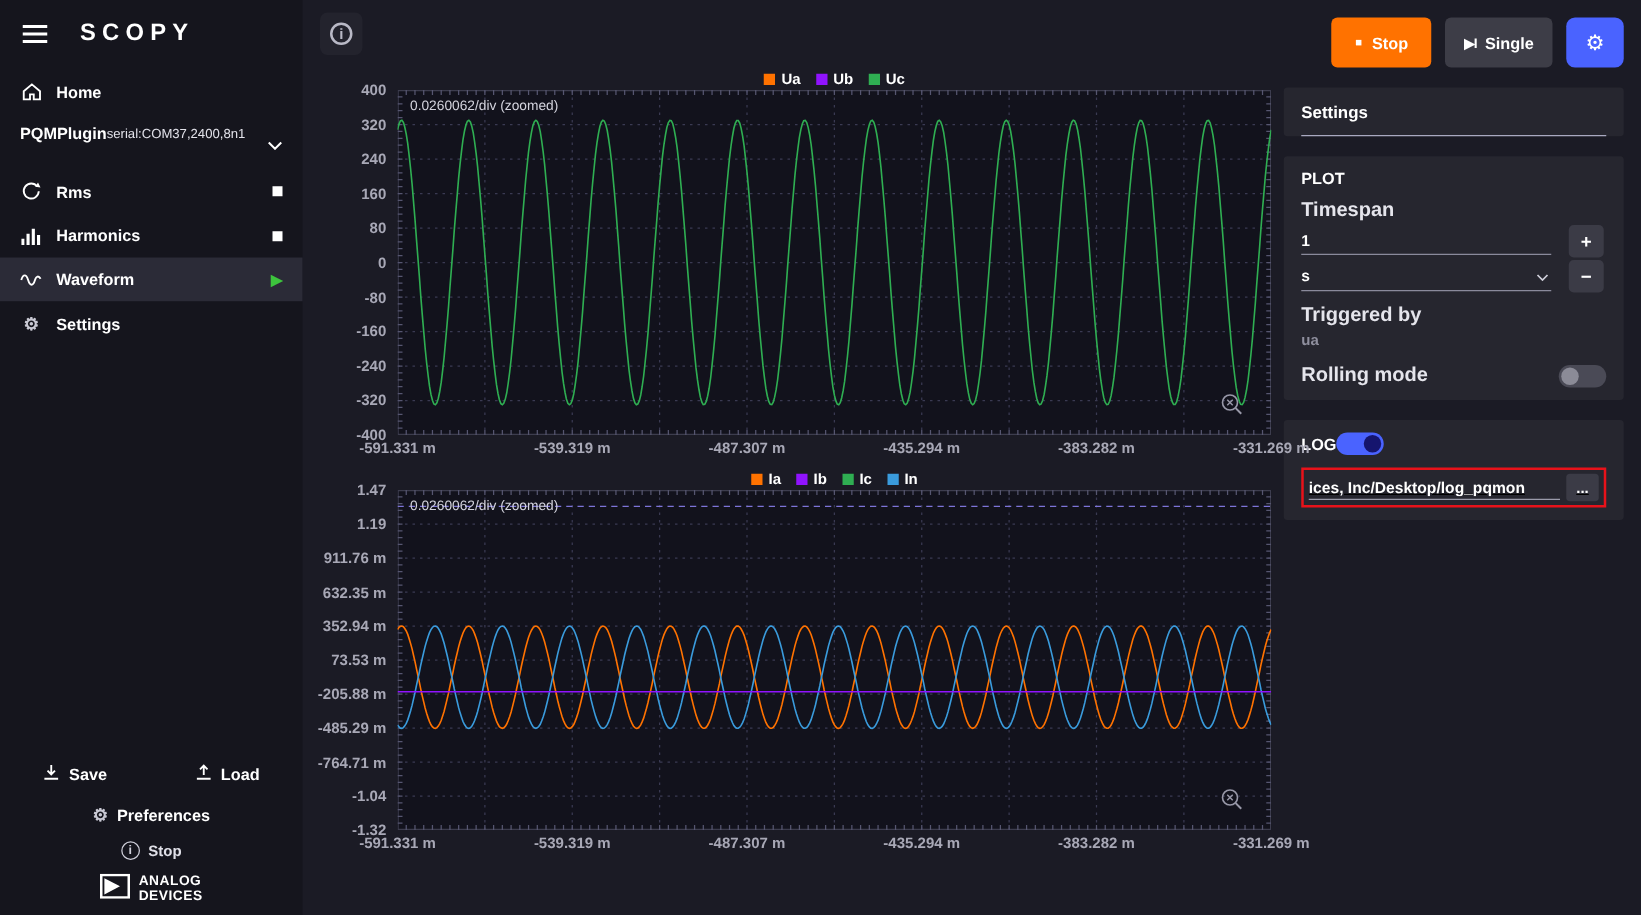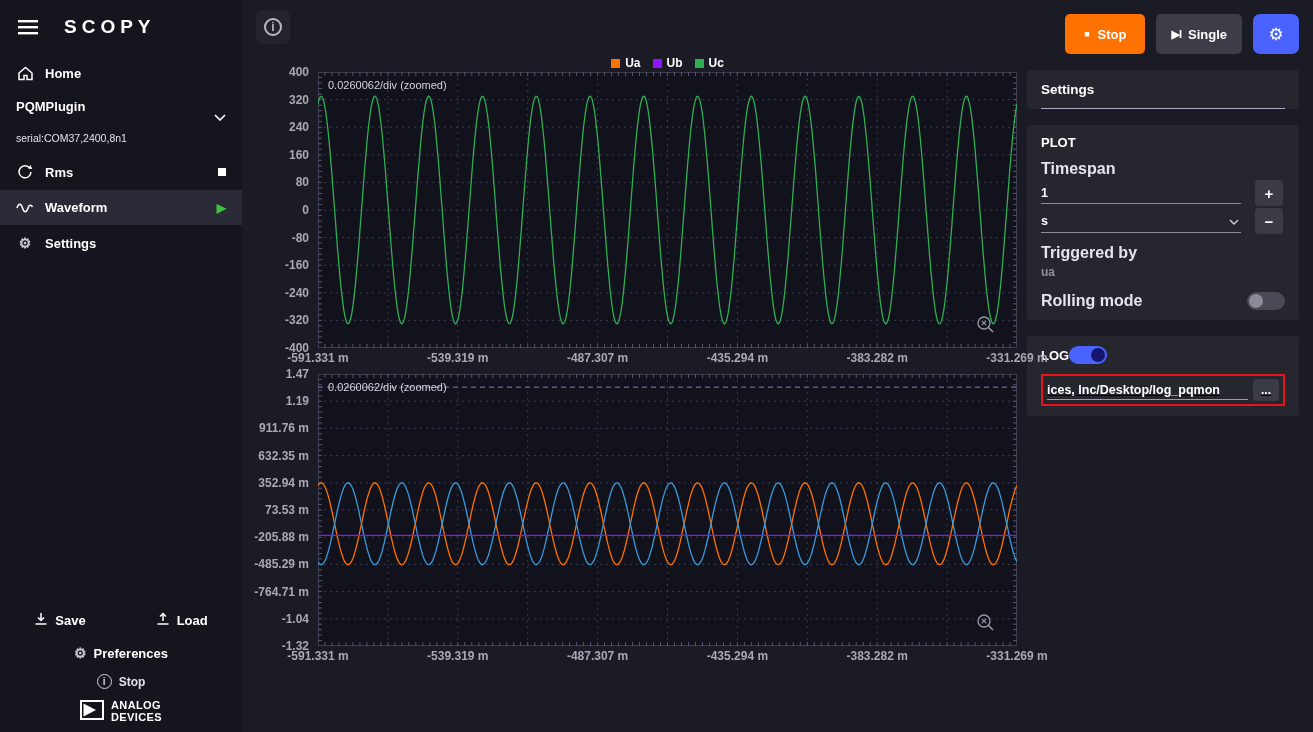--- a/index.html
+++ b/index.html
@@ -11,21 +11,21 @@
   .sidebar{width:242px;flex-shrink:0;background:#15151d;display:flex;flex-direction:column;color:#fff;}
   .sb-header{display:flex;align-items:center;gap:26px;padding:16px 18px 18px;}
   .hamburger{cursor:pointer;display:flex;}
   .logo{font-size:19px;font-weight:700;letter-spacing:5px;}
   .sb-item{display:flex;align-items:center;gap:11px;padding:10px 16px;font-weight:700;font-size:13px;cursor:pointer;}
   .sb-item.active{background:#2b2b37;}
   .sb-icon{width:18px;display:flex;justify-content:center;align-items:center;flex-shrink:0;}
   .indicator{margin-left:auto;width:8px;height:8px;background:#fff;}
   .play{margin-left:auto;color:#3dc43d;font-size:12px;}
   .plugin{padding:8px 16px 10px;display:flex;align-items:flex-start;cursor:pointer;}
-  .plugin-text{display:flex;flex-direction:column;gap:16px;}
+  .plugin-text{display:flex;flex-direction:row;}
   .plugin-title{font-size:13px;font-weight:700;}
   .plugin-sub{font-size:10.5px;font-weight:400;color:#e2e2ea;margin-top:2px;}
   .plugin .chev{margin-left:auto;margin-top:8px;}
   .gear-glyph{font-size:14px;color:#c9c9d4;font-style:normal;}
   .circle-i{display:inline-flex;width:15px;height:15px;border:1.5px solid #cfcfda;border-radius:50%;
     align-items:center;justify-content:center;font-size:10px;color:#cfcfda;font-weight:700;}
   .sb-footer{margin-top:auto;display:flex;flex-direction:column;align-items:center;padding-bottom:6px;}
   .saveload{display:flex;width:100%;justify-content:center;gap:58px;padding:10px 0 6px;}
   .sb-textbtn{display:flex;align-items:center;gap:7px;background:transparent;border:none;color:#fff;
     font-weight:700;font-size:13px;cursor:pointer;font-family:inherit;}
@@ -136,20 +136,32 @@
       <span class="sb-icon">
         <svg width="16" height="16" viewBox="0 0 16 16">
             <path d="M12.8 4.2 A6 6 0 1 0 14 8" fill="none" stroke="#fff" stroke-width="1.5"></path>
             <polygon points="13.4,1 15.4,5 11.2,4.4" fill="#fff"></polygon>
           </svg>
       </span>
       <span>Rms</span>
       <span class="indicator"></span>
     </div>
 
+    <div class="sb-item">
+      <span class="sb-icon">
+        <svg width="16" height="14">
+            <rect x="0" y="9" width="2.5" height="5" fill="#fff"></rect>
+            <rect x="4.2" y="5" width="2.5" height="9" fill="#fff"></rect>
+            <rect x="8.4" y="1" width="2.5" height="13" fill="#fff"></rect>
+            <rect x="12.6" y="6" width="2.5" height="8" fill="#fff"></rect>
+          </svg>
+      </span>
+      <span>Harmonics</span>
+      <span class="indicator"></span>
+    </div>
 
     <div class="sb-item active">
       <span class="sb-icon">
         <svg width="18" height="12" viewBox="0 0 18 12">
             <path d="M1 6 C2.5 1, 5 1, 6.5 6 C8 11, 10.5 11, 12 6 C13 2.5, 15 2.5, 16.5 5" fill="none" stroke="#fff" stroke-width="1.5"></path>
           </svg>
       </span>
       <span>Waveform</span>
       <span class="play">▶</span>
     </div>
@@ -577,20 +589,38 @@
             <div class="xtick" style="left: 0%;">-591.331 m</div>
             <div class="xtick" style="left: 20%;">-539.319 m</div>
             <div class="xtick" style="left: 40%;">-487.307 m</div>
             <div class="xtick" style="left: 60%;">-435.294 m</div>
             <div class="xtick" style="left: 80%;">-383.282 m</div>
             <div class="xtick" style="left: 100%;">-331.269 m</div>
           </div>
       </div>
 
       <div class="chart">
+        <div class="legend">
+            <span class="lg-item">
+              <span class="sw" style="background: rgb(255, 114, 0);"></span>
+              <span>Ia</span>
+            </span>
+            <span class="lg-item">
+              <span class="sw" style="background: rgb(144, 19, 254);"></span>
+              <span>Ib</span>
+            </span>
+            <span class="lg-item">
+              <span class="sw" style="background: rgb(47, 174, 82);"></span>
+              <span>Ic</span>
+            </span>
+            <span class="lg-item">
+              <span class="sw" style="background: rgb(58, 155, 220);"></span>
+              <span>In</span>
+            </span>
+          </div>
         <div class="plot-wrap">
           <div class="ylabels">
               <div class="ytick" style="top: 0%;">1.47</div>
               <div class="ytick" style="top: 10%;">1.19</div>
               <div class="ytick" style="top: 20%;">911.76 m</div>
               <div class="ytick" style="top: 30%;">632.35 m</div>
               <div class="ytick" style="top: 40%;">352.94 m</div>
               <div class="ytick" style="top: 50%;">73.53 m</div>
               <div class="ytick" style="top: 60%;">-205.88 m</div>
               <div class="ytick" style="top: 70%;">-485.29 m</div>

